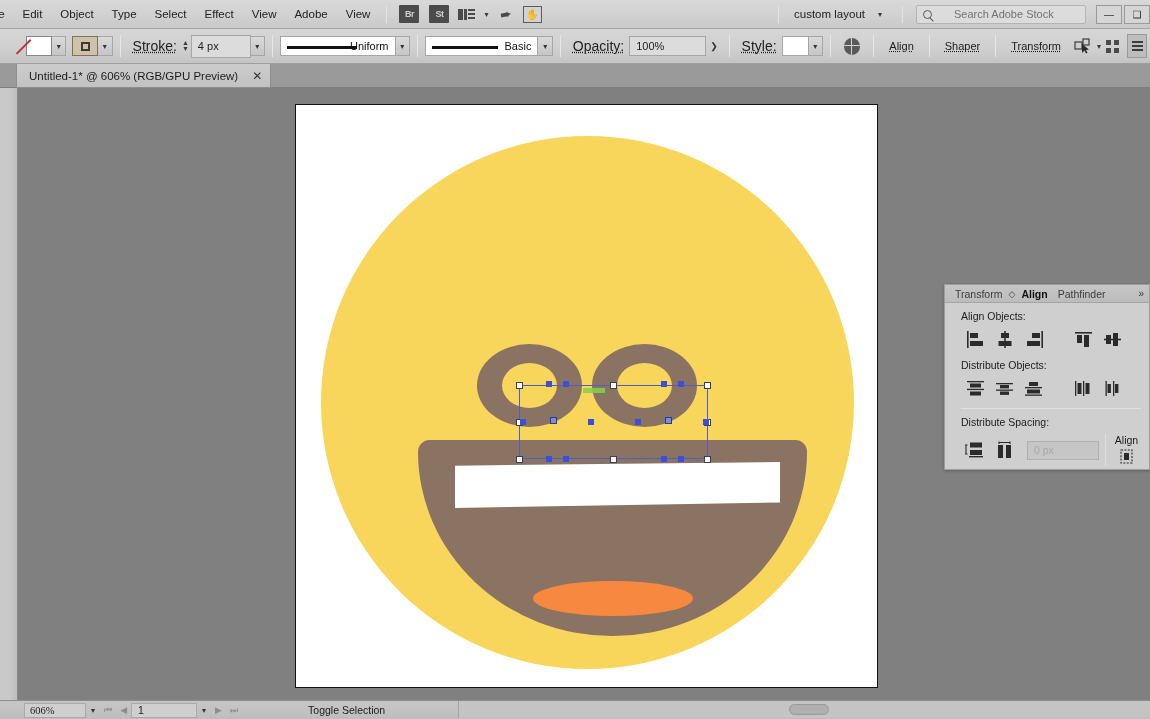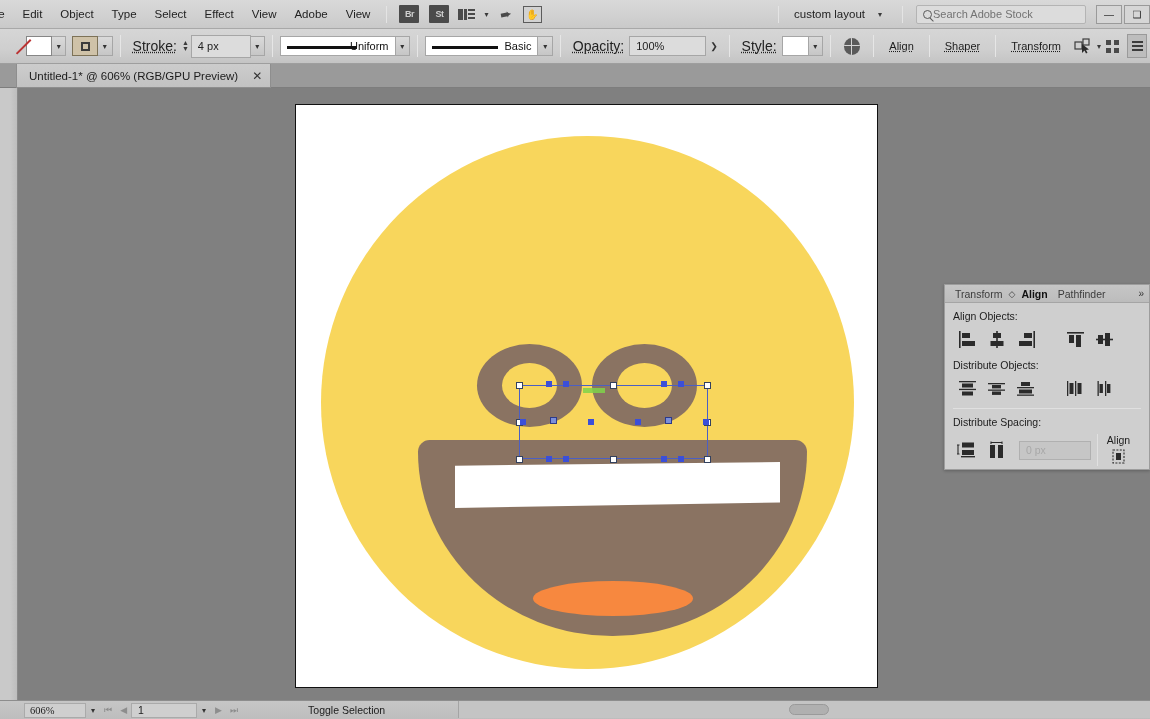--- a/index.html
+++ b/index.html
@@ -46,21 +46,21 @@
     width: 19px; height: 17px; border: 1px solid #5c5c5c; margin: 0 4px;
     display:flex; align-items:center; justify-content:center; font-size:10px;
     color:#3a3a3a; background:#d2d2d2;
   }
   .menu-right { margin-left: auto; display: flex; align-items: center; height: 100%; }
   .layout-select {
     display: flex; align-items: center; gap: 8px; padding: 3px 8px;
     font-size: 11.5px; color: #222;
   }
   .search-box {
-    display: flex; align-items: center; gap: 1px;
+    display: flex; align-items: center; gap: 22px;
     width: 170px; height: 19px; background: #dcdcdc;
     border: 1px solid #b4b4b4; border-radius: 2px; padding: 0 6px;
     color: #737373; font-size: 11px; margin-left: 6px;
   }
   .mag {
     width: 9px; height: 9px; border: 1.4px solid #5a5a5a; border-radius: 50%;
     position: relative; flex: none;
   }
   .mag::after {
     content:''; position:absolute; right:-3px; bottom:-3px; width:5px; height:1.4px;
@@ -233,21 +233,21 @@
   }
   .panel-tabs {
     height:18px; background: linear-gradient(to bottom,#c6c6c6,#bcbcbc);
     display:flex; align-items:center; border-bottom:1px solid #a5a5a5;
     font-size:10.5px; padding-left:5px; position:relative;
   }
   .ptab { padding:0 5px; color:#3c3c3c; }
   .ptab.active { color:#111; font-weight:bold; }
   .ptab-dot { font-size:9px; color:#444; margin:0 1px; }
   .ptab-more { position:absolute; right:5px; font-size:10px; color:#333; }
-  .panel-body { padding: 7px 8px 0 8px; }
+  .panel-body { padding: 7px 8px 0 16px; }
   .sect-label { font-size:10.5px; color:#1c1c1c; margin-bottom:6px; }
   .icon-row { display:flex; align-items:center; gap:0; margin-bottom:9px; }
   .alignbtn {
     width:29px; height:22px; display:flex; align-items:center; justify-content:center;
   }
   .gapcell { width: 20px; }
   .panel-divider { height:1px; background:#b8b8b8; border-bottom:1px solid #e0e0e0; margin: 2px 0 7px 0; }
   .spacing-row { display:flex; align-items:center; gap:0; }
   .sp-field {
     width:72px; height:19px; background:#c6c6c6; border:1px solid #b0b0b0;

